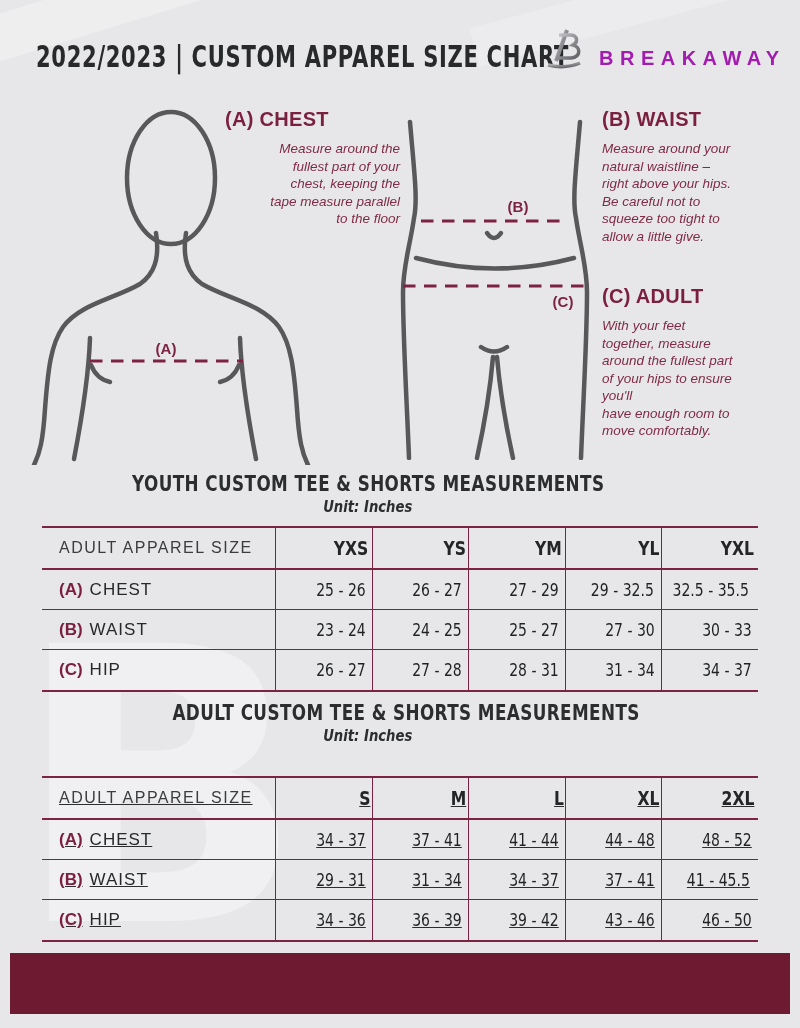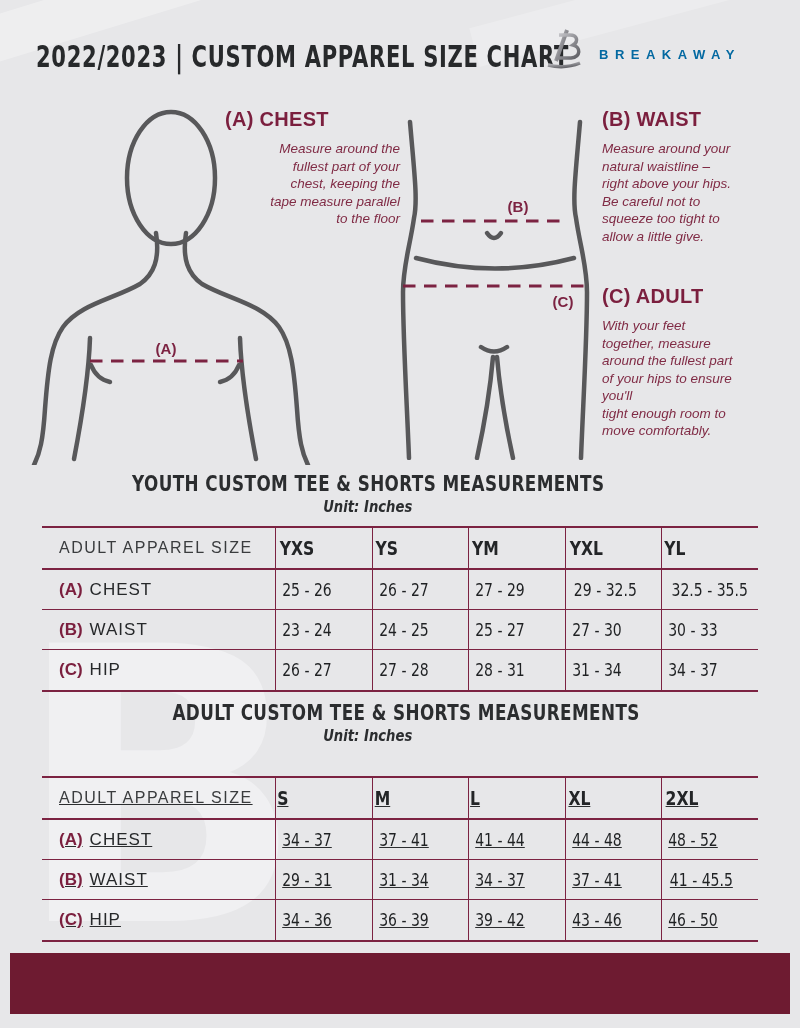--- a/index.html
+++ b/index.html
@@ -23,22 +23,22 @@
   
   #page-title{
     left:36px; top:38px; z-index:2;
     font-family:"DejaVu Sans", sans-serif; font-weight:bold;
     font-size:31px; color:#27292b; white-space:nowrap;
     transform:scaleX(0.68); transform-origin:left center;
     letter-spacing:1px;
   }
   #brand-name{
     left:599px; top:47px; z-index:2;
-    font-weight:bold; font-size:13px; letter-spacing:6.5px;
-    color:#0369a1; white-space:nowrap;
+    font-weight:bold; font-size:20px; letter-spacing:6.5px;
+    color:#a21caf; white-space:nowrap;
   }
 
   
   .guide-head{
     z-index:2; font-weight:bold; font-size:20px; color:#7b1f3e;
     letter-spacing:.3px; white-space:nowrap;
   }
   .guide-body{
     z-index:2; font-style:italic; font-size:13.5px; line-height:17.5px;
     color:#802b45; white-space:pre-line;
@@ -57,21 +57,21 @@
   .cond{display:inline-block; transform:scaleX(0.80); transform-origin:center; white-space:nowrap;}
 
   
   .size-table{
     left:42px; width:716px; height:166px; z-index:2;
     display:grid; grid-template-columns:233px repeat(5,1fr);
     grid-template-rows:42px 40px 40px 40px;
     box-sizing:border-box;
     border-top:2px solid #7c2342; border-bottom:2px solid #7c2342;
   }
-  .cell{display:flex; align-items:center; justify-content:flex-start; box-sizing:border-box;}
+  .cell{display:flex; align-items:center; justify-content:flex-end; box-sizing:border-box;}
   .vline{border-left:1.5px solid #7c2342;}
   .hrow{border-bottom:2px solid #7c2342;}
   .drow{border-bottom:1.5px solid #7c2342;}
   .nb{border-bottom:none;}
   .labelcell{justify-content:flex-start; padding-left:17px;}
   .size-name{font-size:16px; letter-spacing:1.5px; color:#3a3c3e;}
   .size-col .cond{font-family:"DejaVu Sans", sans-serif; font-weight:bold; font-size:19px; color:#232527; transform:scaleX(0.82);}
   .val .cond{font-family:"DejaVu Sans", sans-serif; font-size:17.5px; color:#1f2123; transform:scaleX(0.80);}
   .rowlabel{font-size:17px; color:#26282a; letter-spacing:1px; white-space:nowrap;}
   .rowlabel .marker{font-weight:bold; color:#7b1f3e; letter-spacing:0; margin-right:7px;}
@@ -148,44 +148,44 @@
 Be careful not to
 squeeze too tight to
 allow a little give.</div>
 
   <div class="abs guide-head" style="left:602px; top:285px;">(C) ADULT</div>
   <div class="abs guide-body" style="left:602px; top:317px; width:192px;">With your feet
 together, measure
 around the fullest part
 of your hips to ensure
 you'll
-tight enough room to
+have enough room to
 move comfortably.</div>
 
   <div class="abs sec-title" style="top:472px;"><span class="cond">YOUTH CUSTOM TEE &amp; SHORTS MEASUREMENTS</span></div>
   <div class="abs sec-unit" style="top:497px;"><span class="cond">Unit: Inches</span></div>
 
   <div class="abs size-table" style="top:526px;">
     <div class="cell hrow labelcell">
         <span class="size-name">ADULT APPAREL SIZE</span>
       </div>
     <div class="cell hrow vline size-col">
         <span class="cond">YXS</span>
       </div>
     <div class="cell hrow vline size-col">
         <span class="cond">YS</span>
       </div>
     <div class="cell hrow vline size-col">
         <span class="cond">YM</span>
       </div>
     <div class="cell hrow vline size-col">
+        <span class="cond">YL</span>
+      </div>
+    <div class="cell hrow vline size-col">
         <span class="cond">YXL</span>
-      </div>
-    <div class="cell hrow vline size-col">
-        <span class="cond">YL</span>
       </div>
 
     <div class="cell drow labelcell">
         <span class="rowlabel"><span class="marker">(A)</span><span>CHEST</span></span>
       </div>
     <div class="cell drow vline val">
         <span class="cond">25 - 26</span>
       </div>
     <div class="cell drow vline val">
         <span class="cond">26 - 27</span>

